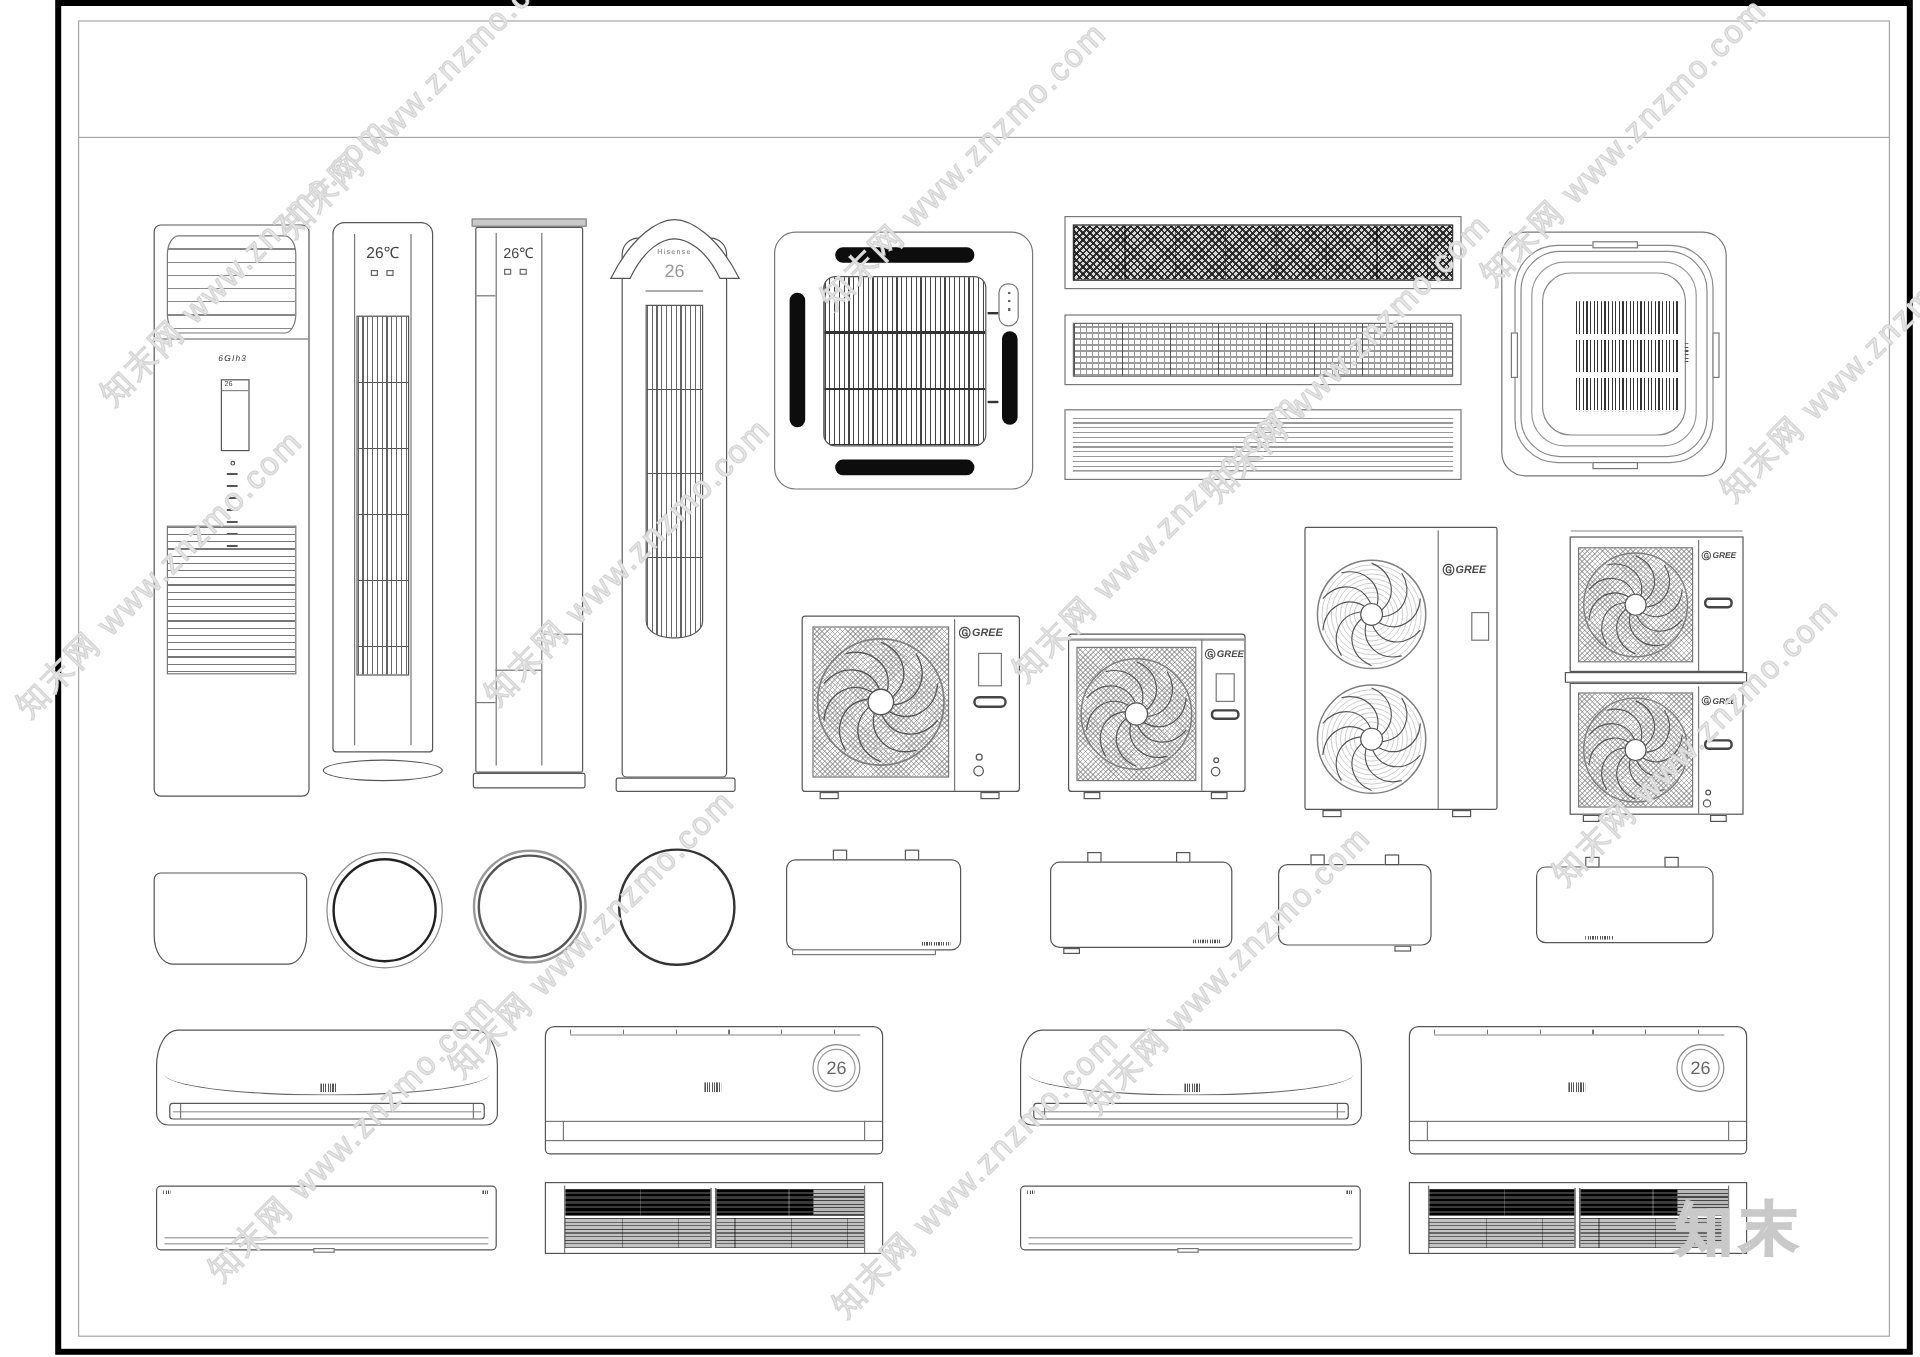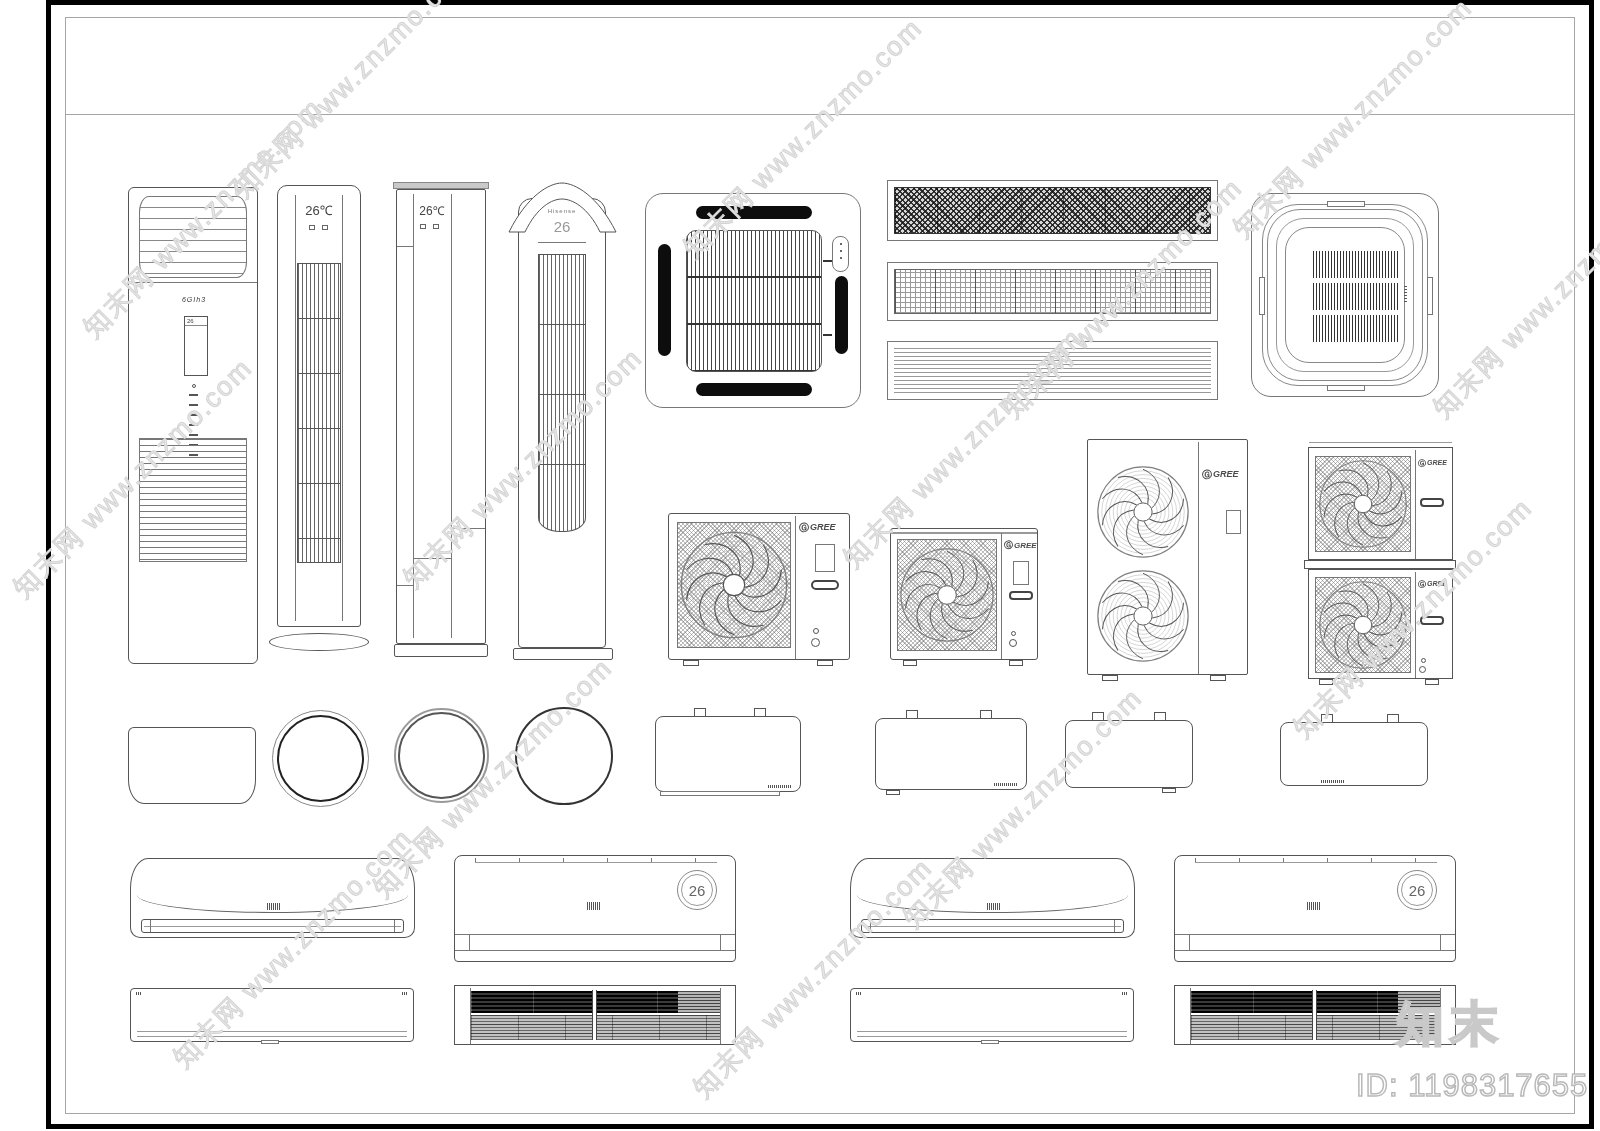--- a/index.html
+++ b/index.html
@@ -378,15 +378,13 @@
   <div class="wm" style="left:360px;top:450px">知末网 www.znzmo.com</div>
   <div class="wm" style="left:800px;top:430px">知末网 www.znzmo.com</div>
   <div class="wm" style="left:1250px;top:600px">知末网 www.znzmo.com</div>
   <div class="wm" style="left:330px;top:760px">知末网 www.znzmo.com</div>
   <div class="wm" style="left:860px;top:790px">知末网 www.znzmo.com</div>
   <div class="wm" style="left:130px;top:930px">知末网 www.znzmo.com</div>
   <div class="wm" style="left:650px;top:960px">知末网 www.znzmo.com</div>
 
   <div class="u" style="left:1396px;top:992px;font-size:48px;font-weight:bold;letter-spacing:6px;color:#fff;
               -webkit-text-stroke:2px #c9c9c9;z-index:6">知末</div>
-  <div class="u" style="left:1356px;top:1068px;font-size:31px;letter-spacing:1px;color:#fff;
-              -webkit-text-stroke:1.5px #b9b9b9;z-index:6">ID: 1198317655</div>
 </div>
 
 </body></html>

